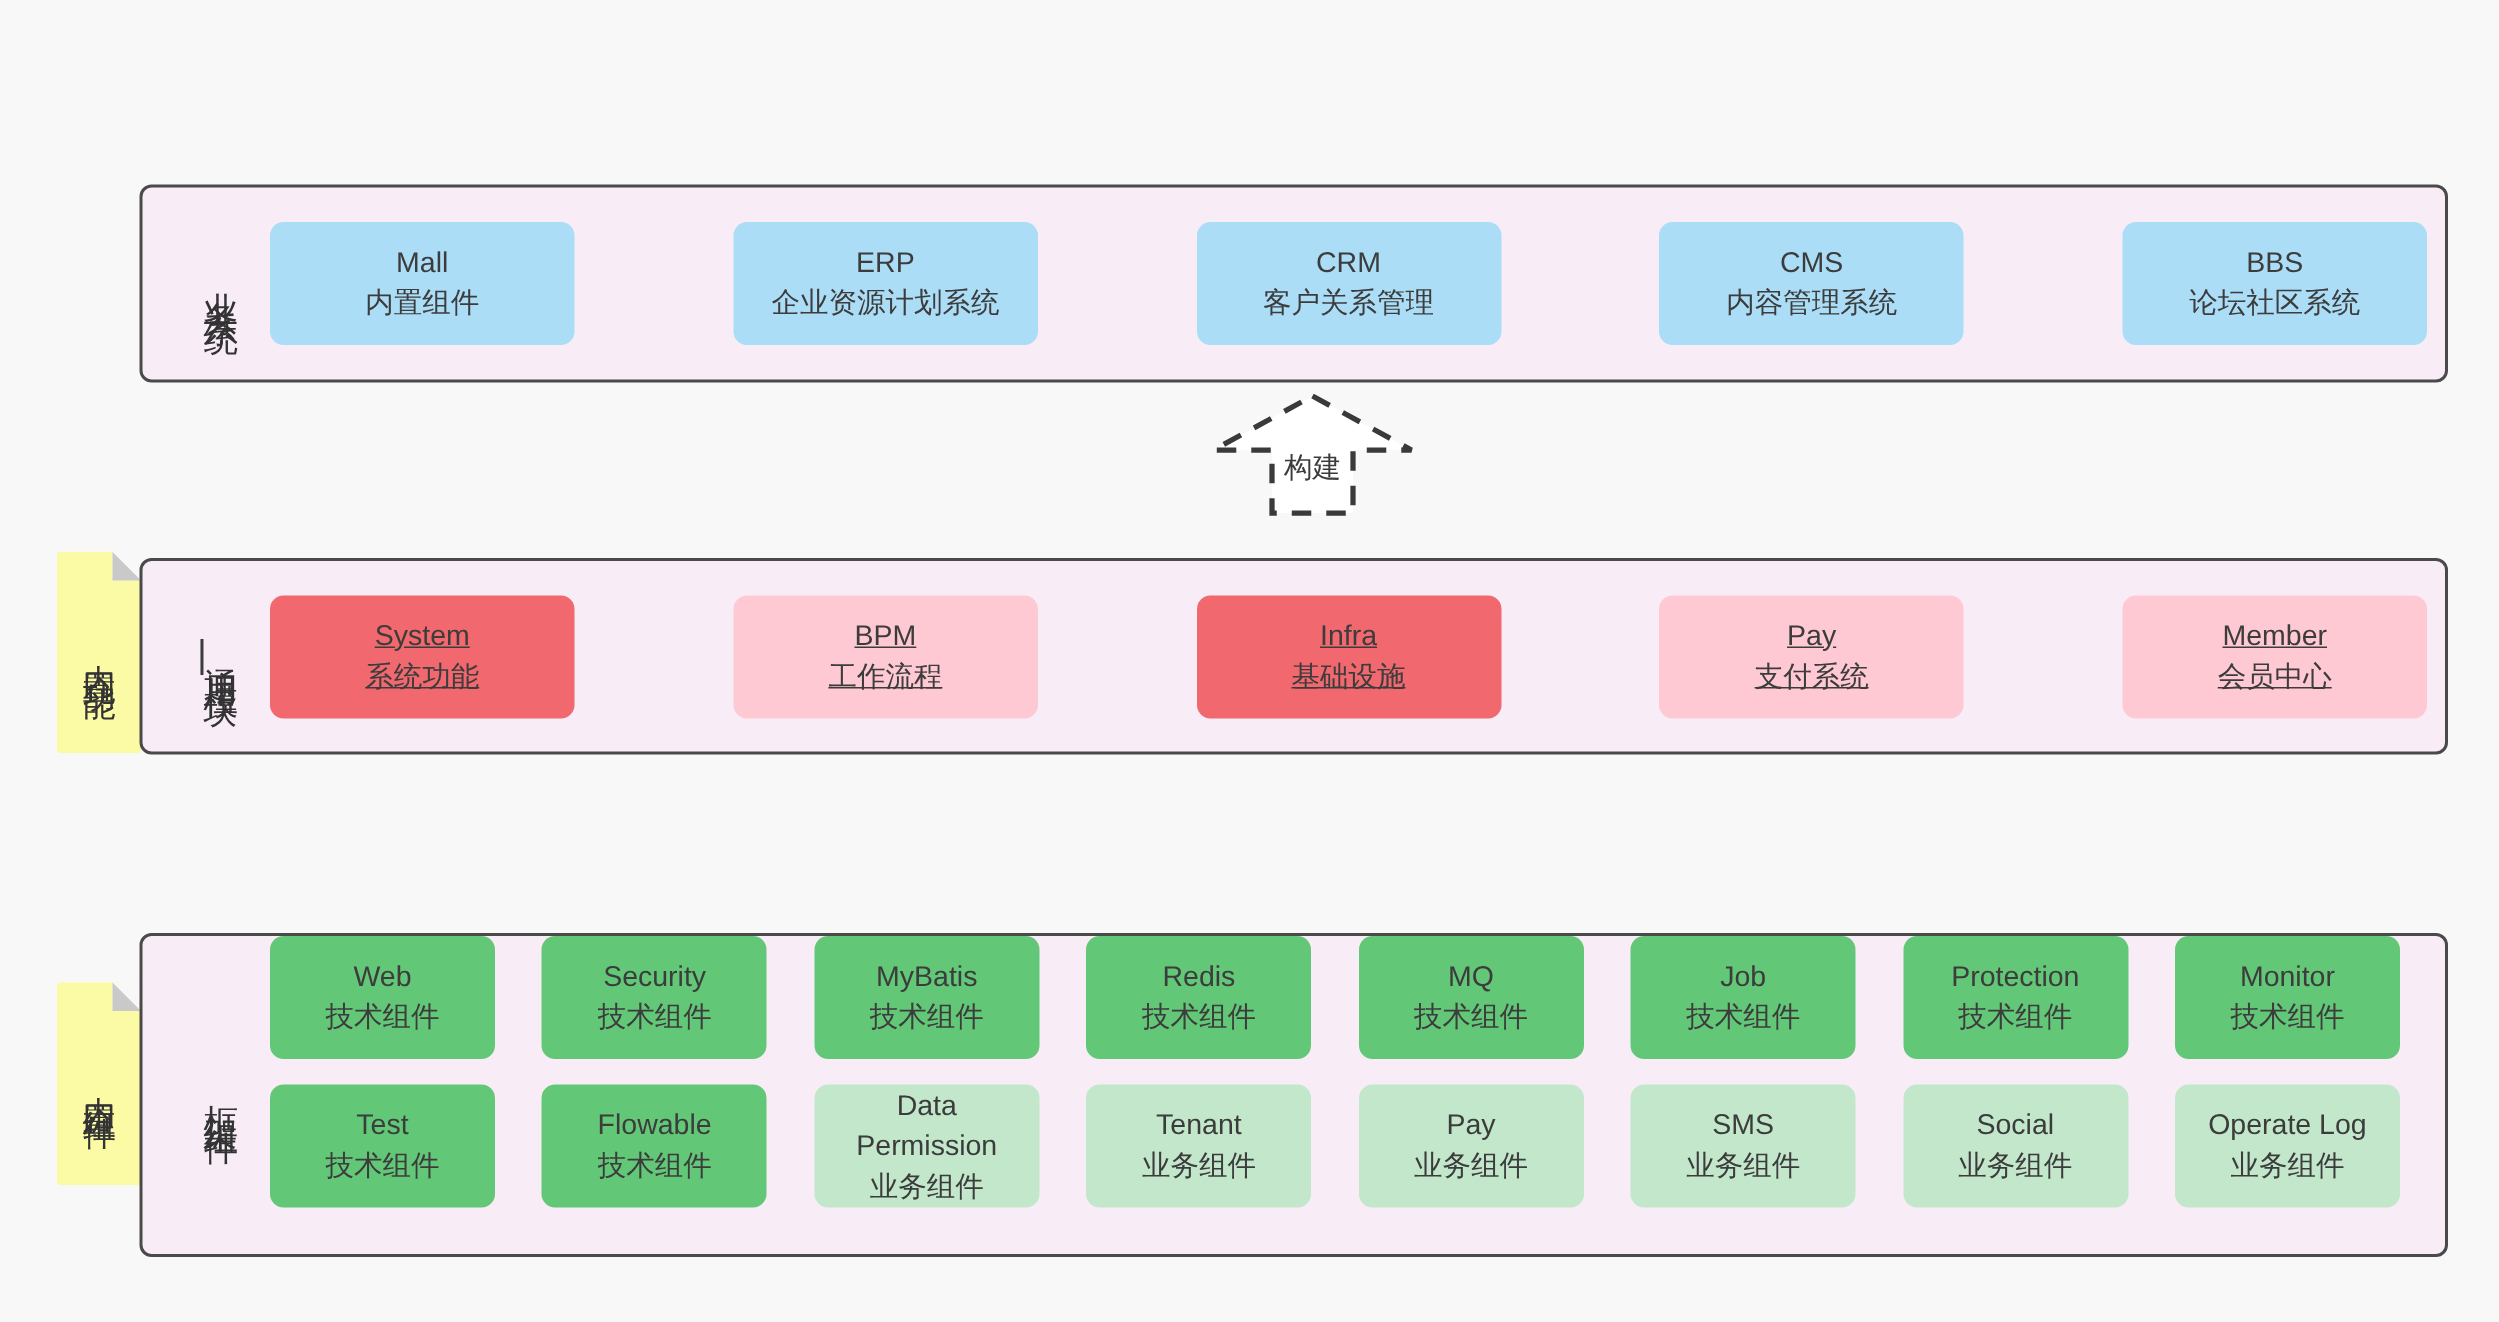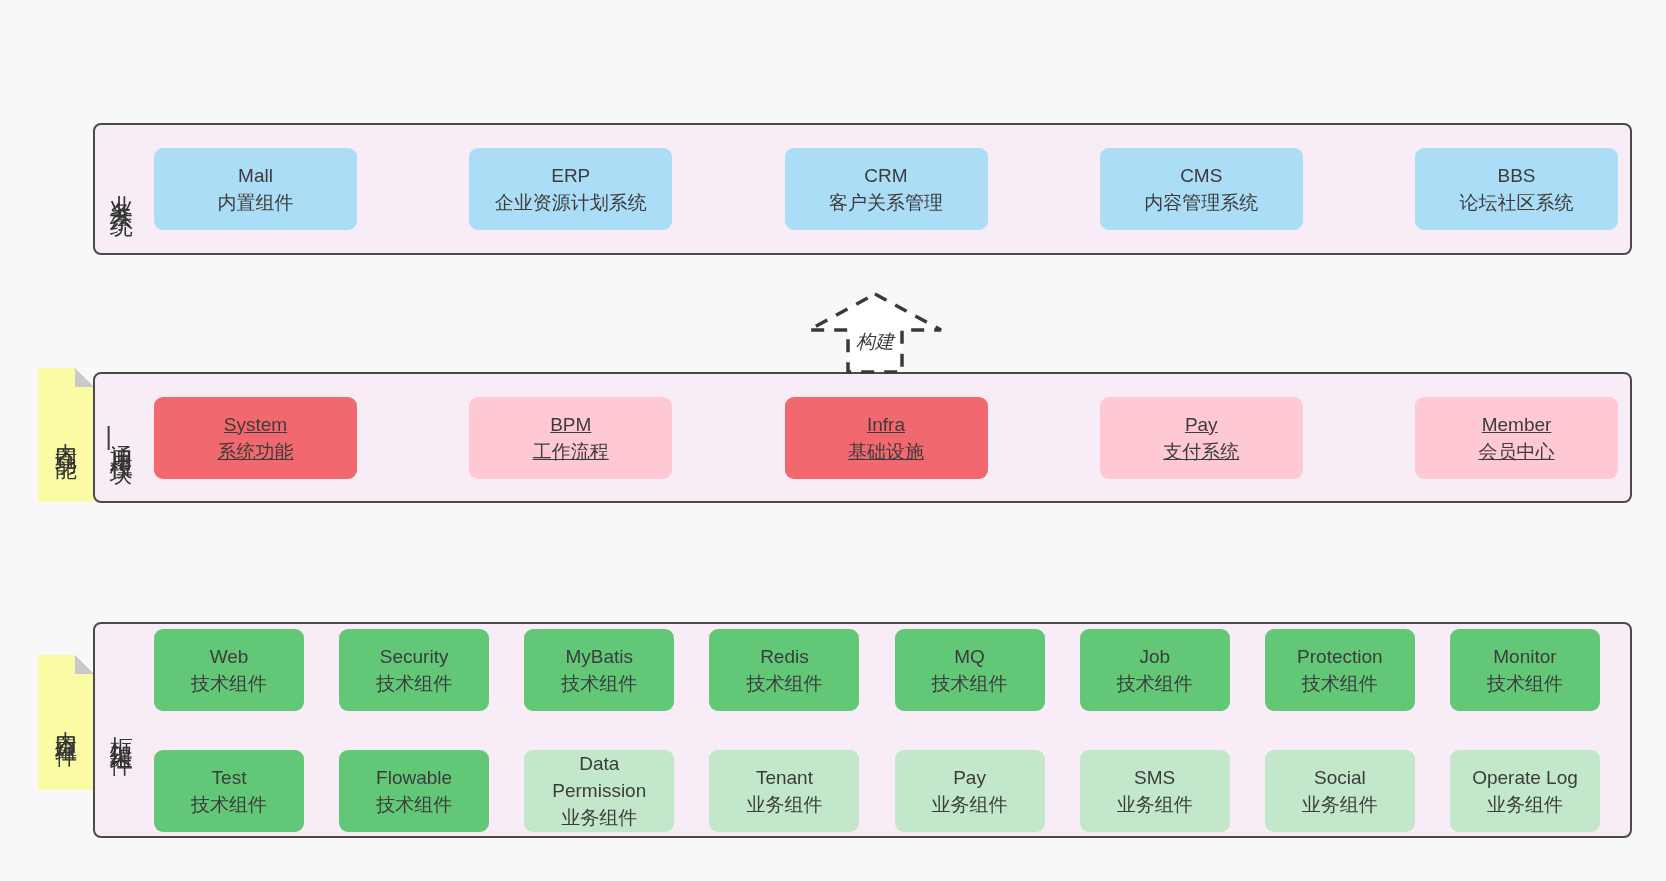--- a/index.html
+++ b/index.html
@@ -6,38 +6,38 @@
   body{
     width:1666px;height:881px;background:#f8f8f8;position:relative;overflow:hidden;
     font-family:"Liberation Sans","DejaVu Sans",sans-serif;color:#3c3c3c;
   }
   .stage{position:absolute;inset:0;}
 
   
   .band{
     position:absolute;left:93px;width:1539px;box-sizing:border-box;
     background:#f8edf7;border:2px solid #4a4a4a;border-radius:8px;
-    display:flex;z-index:2;
+    display:flex;z-index:2;padding-left:26px;
   }
   #band1{top:123px;height:132px;}
   #band2{top:372px;height:131px;text-decoration:underline;}
   #band3{top:622px;height:216px;}
 
   .band-label-col{flex:0 0 52px;display:flex;align-items:center;justify-content:center;}
   .v-text{
     writing-mode:vertical-lr;text-orientation:upright;
     font-size:23px;letter-spacing:6px;color:#333;line-height:1.1;
   }
 
   .band-boxes{
     flex:1;display:flex;align-items:center;justify-content:space-between;
     padding:0 12px 0 7px;
   }
   .rows-col{
-    flex:1;display:flex;flex-direction:column;justify-content:center;gap:39px;
+    flex:1;display:flex;flex-direction:column;gap:17px;
     padding:0 30px 0 7px;
   }
   .band-row{display:flex;justify-content:space-between;}
 
   
   .box{
     border-radius:9px;display:flex;flex-direction:column;align-items:center;
     justify-content:center;text-align:center;box-sizing:border-box;padding:2px 6px;
   }
   .box-a{width:203px;height:82px;}
@@ -58,21 +58,21 @@
   #sticky1{top:368px;height:134px;}
   #sticky2{top:655px;height:135px;}
   .sticky .v-text{font-size:22px;letter-spacing:5px;}
   .fold{
     position:absolute;top:0;right:0;width:0;height:0;
     border-top:19px solid #f8f8f8;border-left:19px solid #c9c9c9;
   }
 
   
   .arrow{position:absolute;width:140px;height:82px;z-index:3;}
-  #arrow1{left:805px;top:292px;font-style:italic;}
+  #arrow1{left:805px;top:262px;}
   #arrow2{left:823px;top:518px;}
   .arrow svg{display:block;}
   .arrow-label{
     position:absolute;left:50%;top:34px;transform:translateX(-50%);
     background:#ffffff;padding:3px 6px;font-size:19px;color:#3c3c3c;white-space:nowrap;
   }
 </style>
 </head>
 <body>
 

